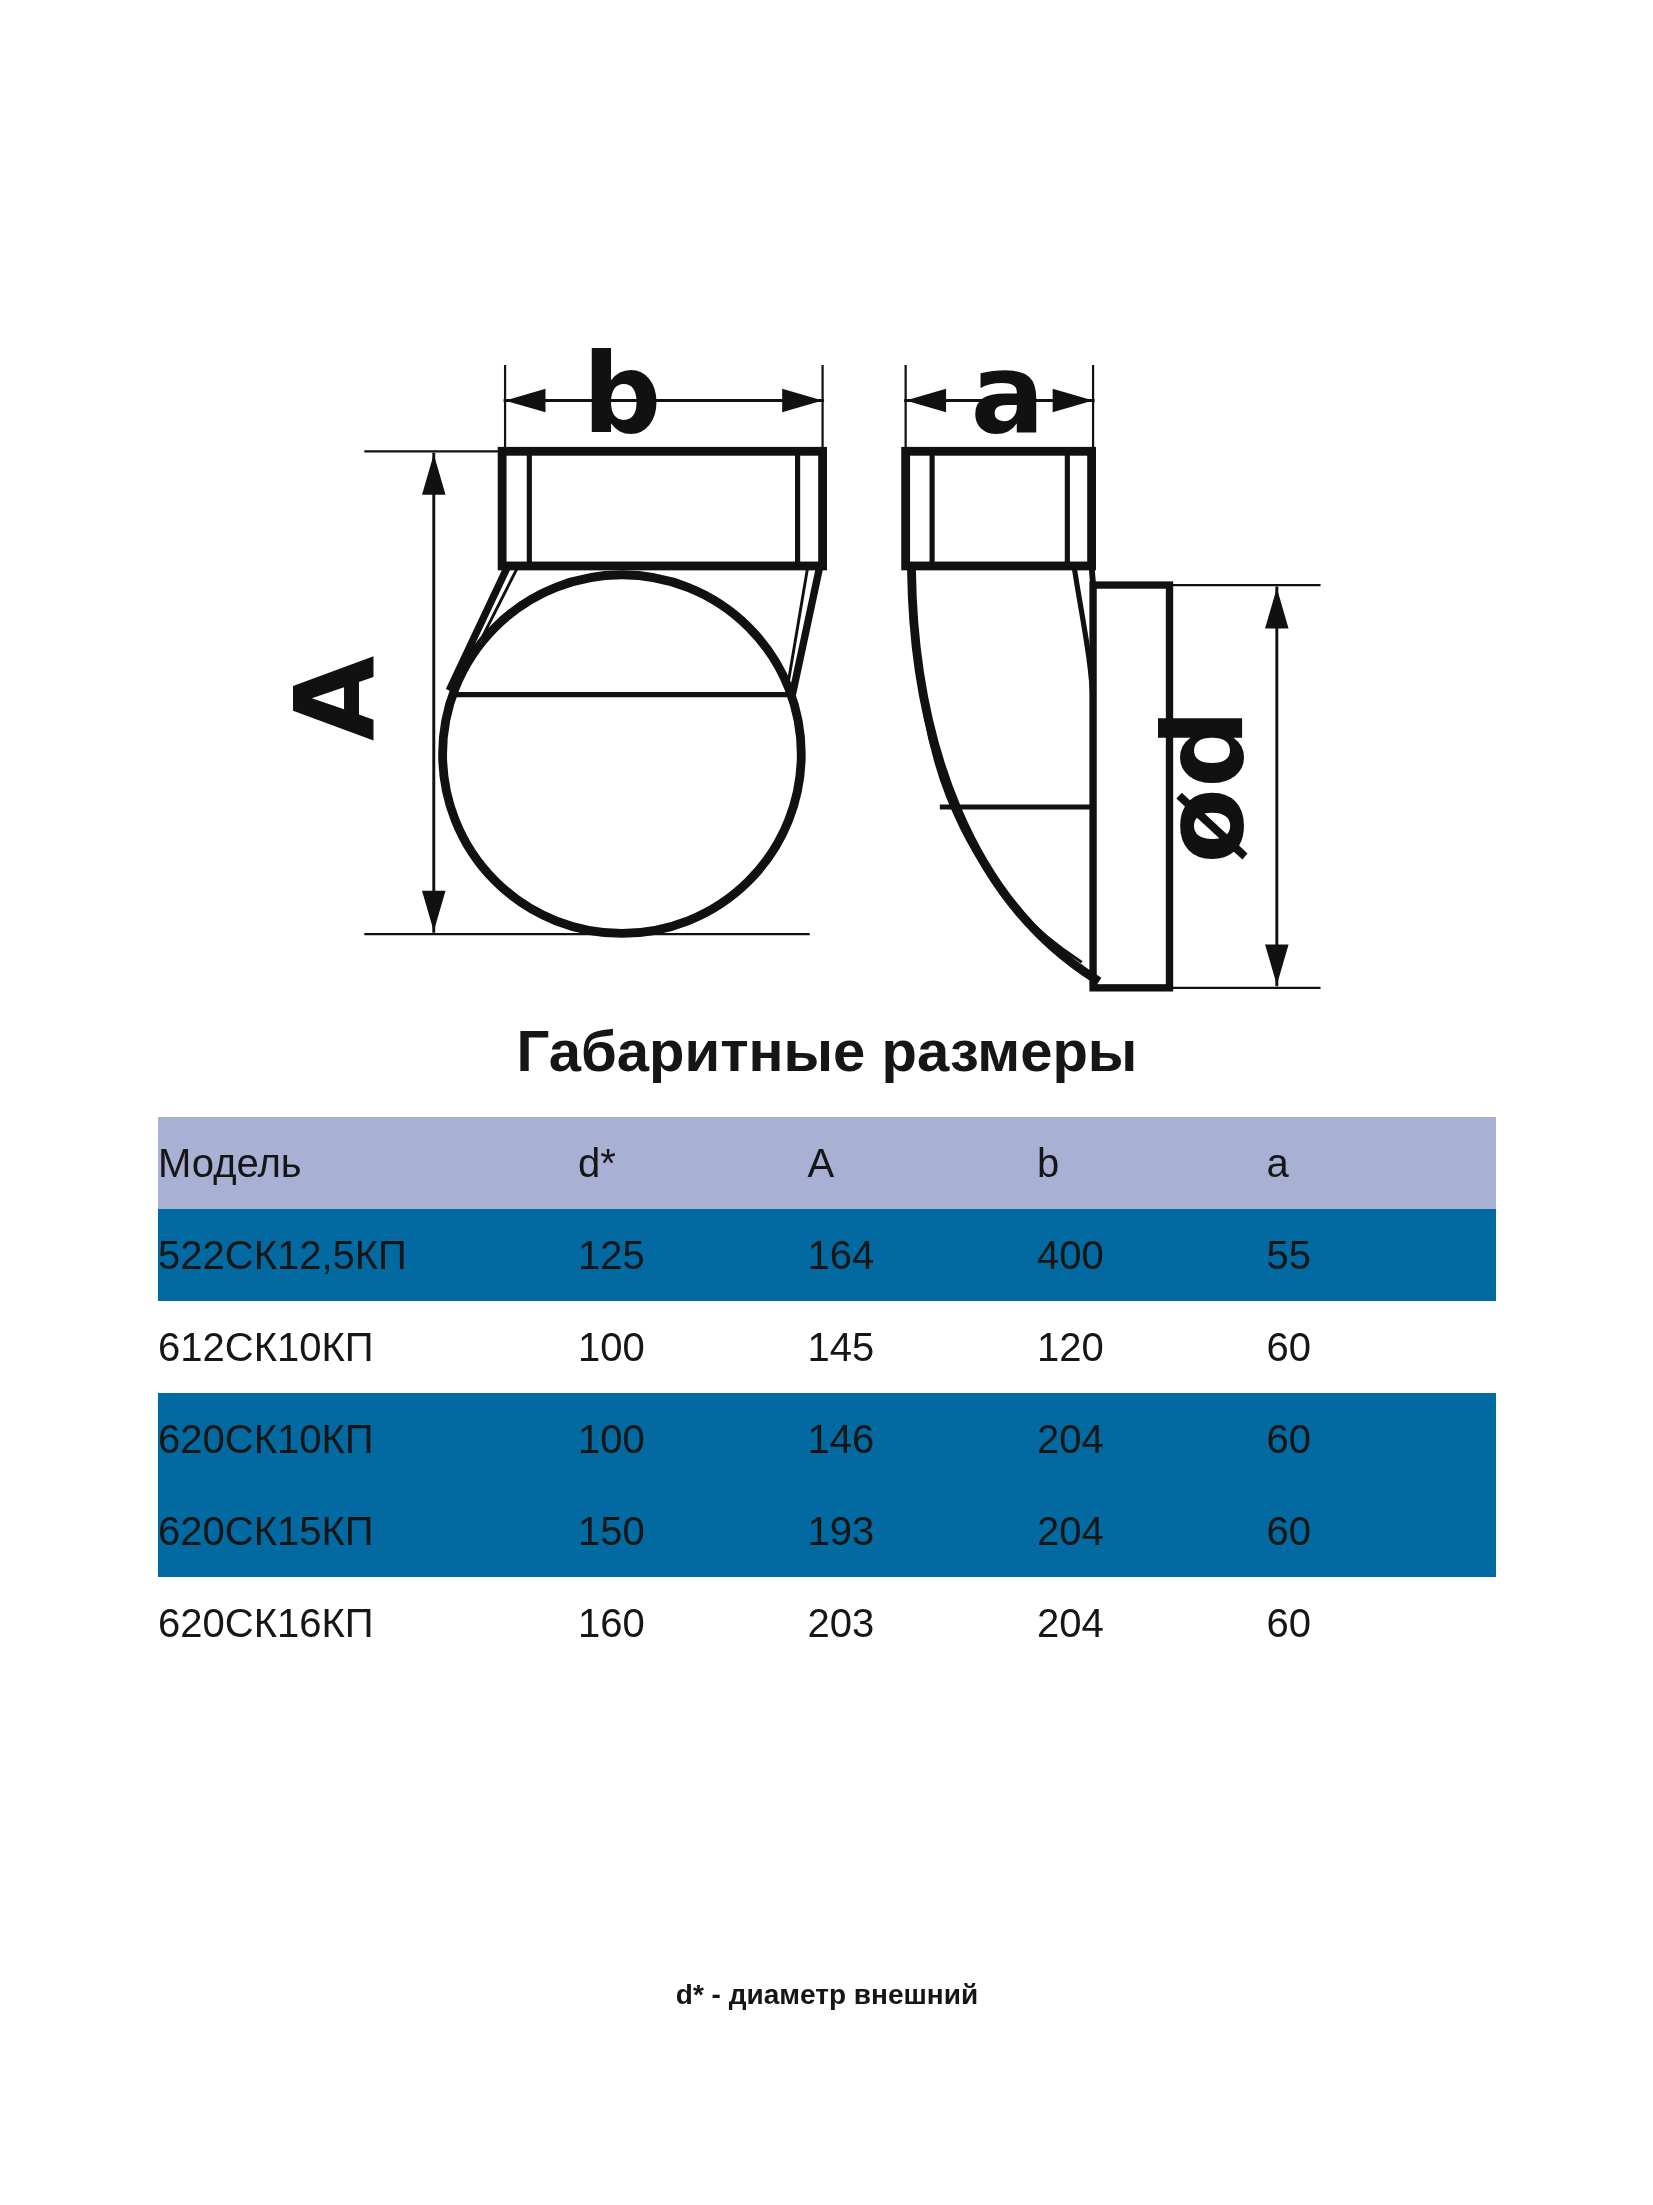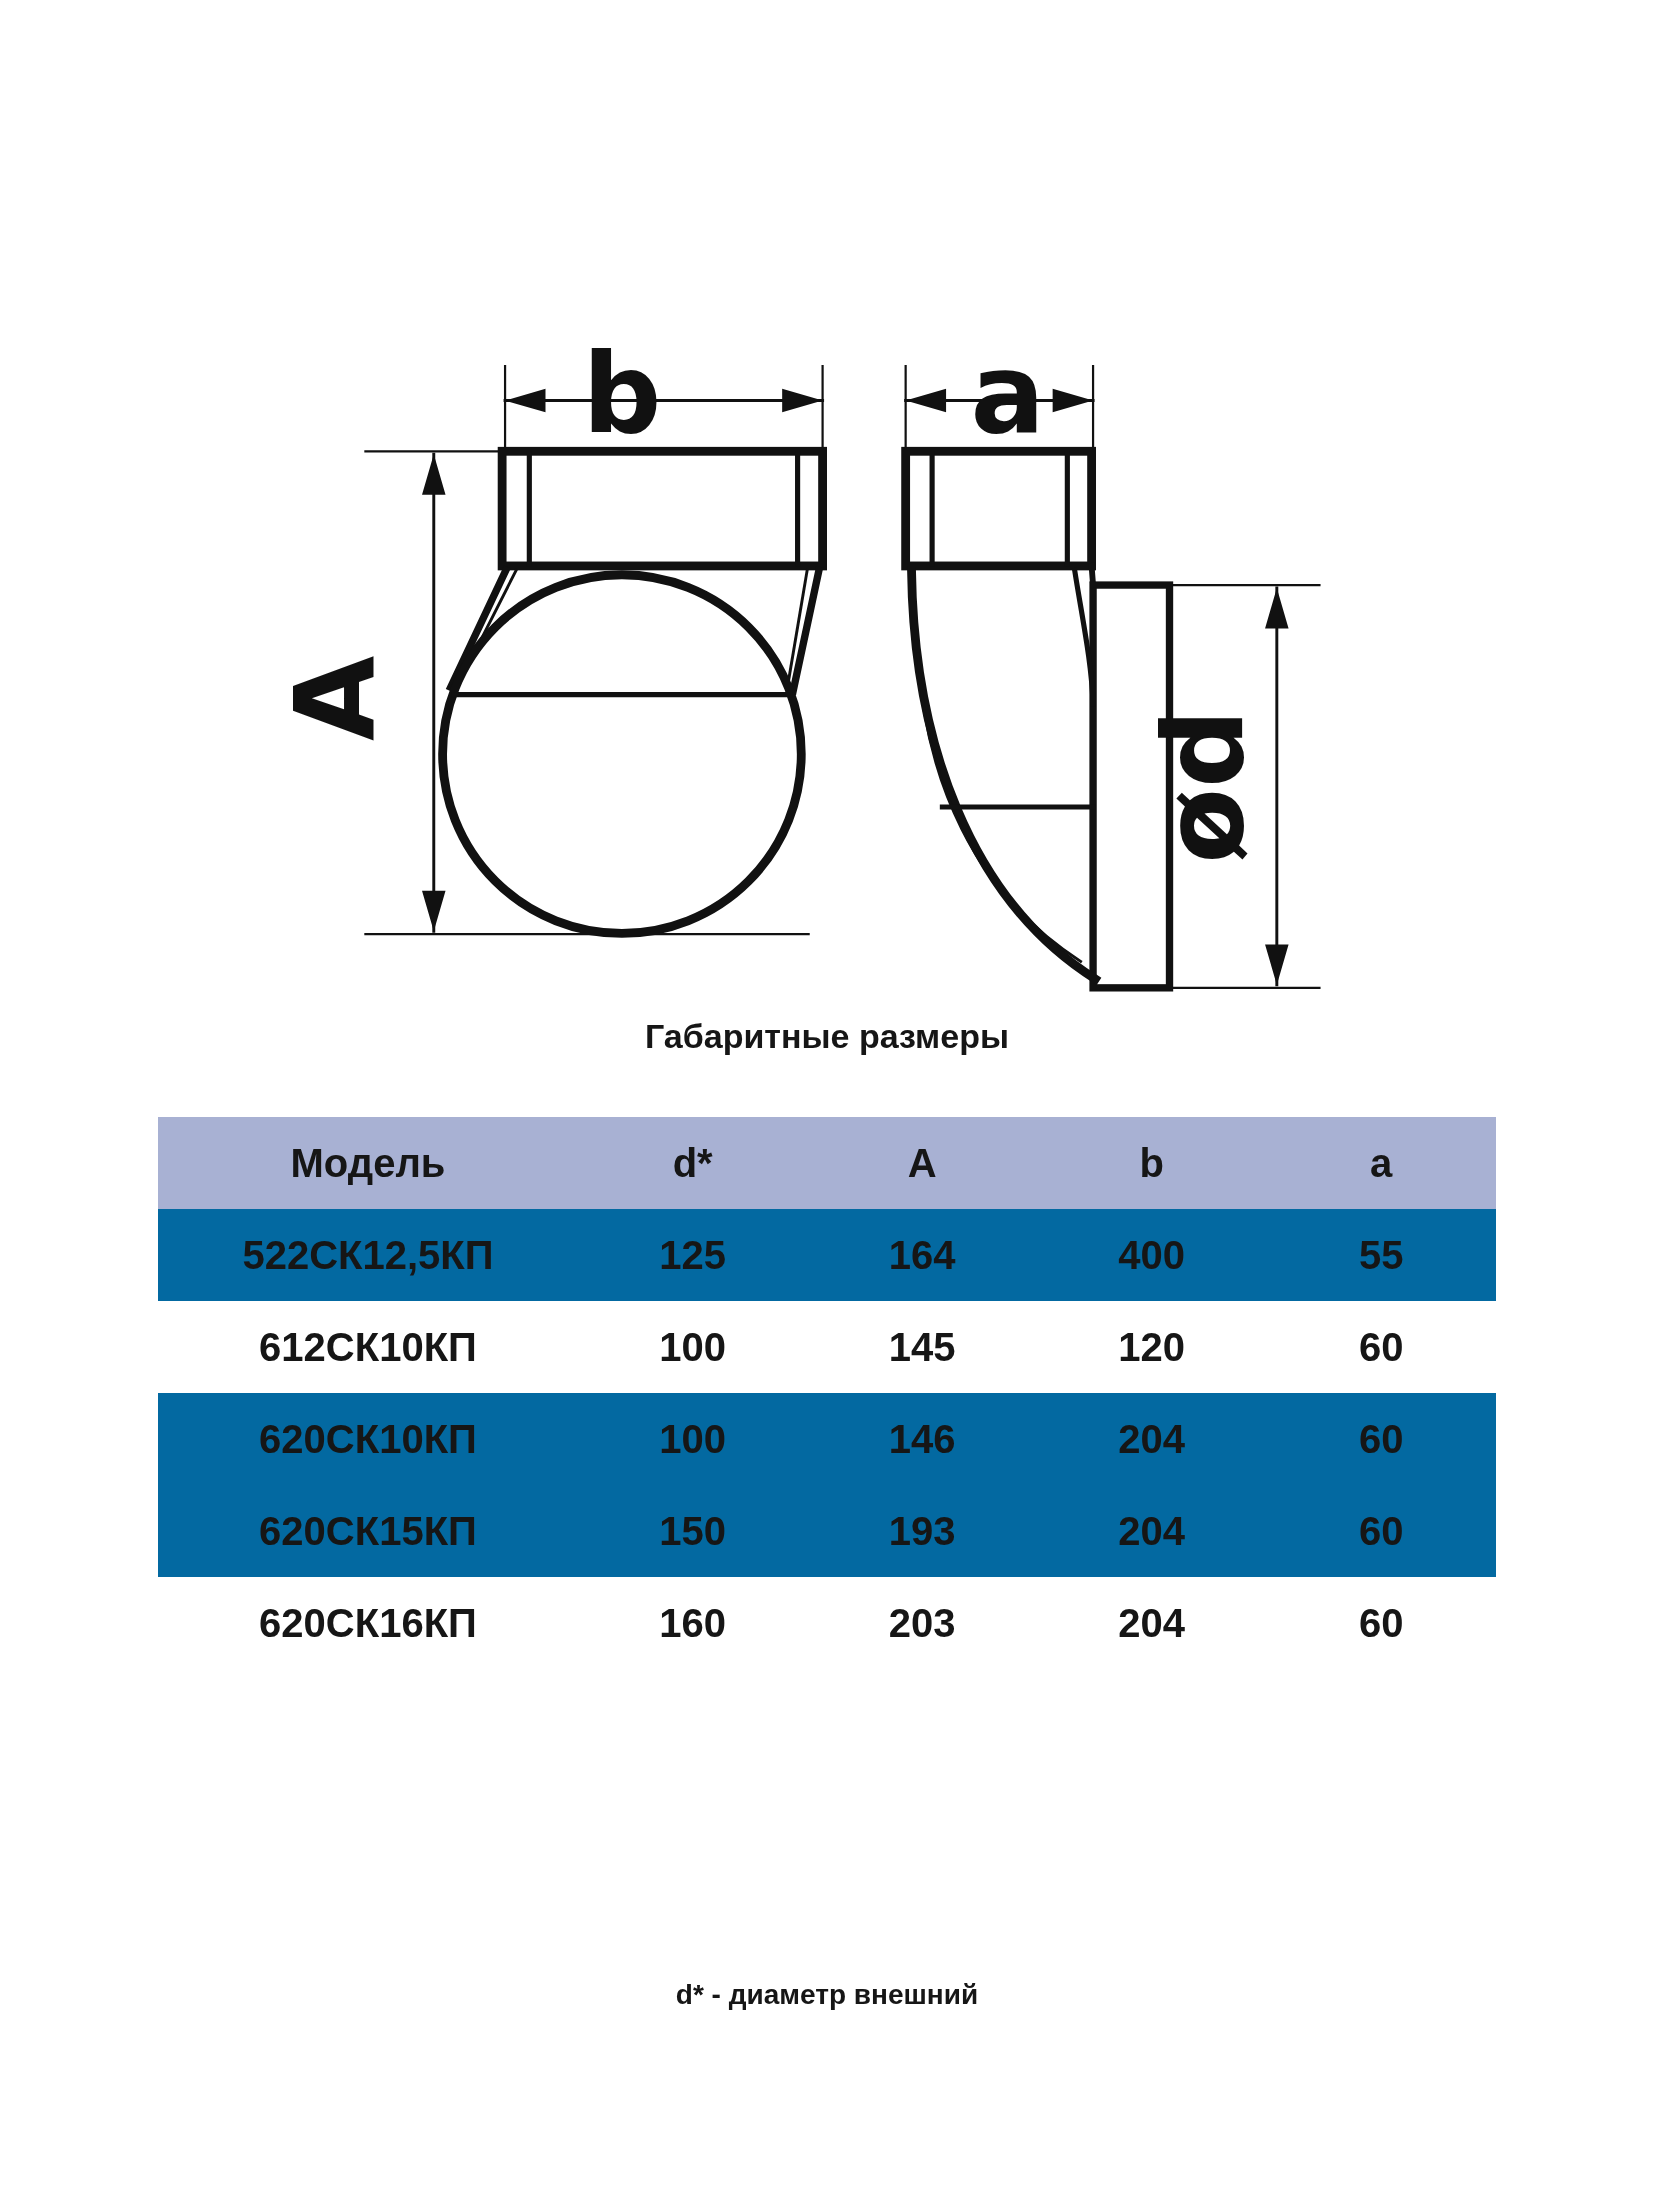--- a/index.html
+++ b/index.html
@@ -5,31 +5,31 @@
   html,body{margin:0;padding:0;}
   body{
     width:1654px;height:2205px;background:#ffffff;position:relative;
     font-family:"Liberation Sans","DejaVu Sans",sans-serif;color:#161616;
     overflow:hidden;
   }
   .drawing{position:absolute;top:0;left:0;}
   .dim-label{font-family:"DejaVu Sans","Liberation Sans",sans-serif;font-weight:bold;font-size:150px;fill:#111;}
   .title{
     position:absolute;top:1017px;left:158px;width:1338px;
-    text-align:center;font-size:34px;font-weight:bold;letter-spacing:0px;
+    text-align:center;font-size:58px;font-weight:bold;letter-spacing:0px;
   }
   .spec-table{
     position:absolute;top:1117px;left:158px;width:1338px;
     border-collapse:collapse;table-layout:fixed;
   }
   .spec-table col.c-model{width:419px;}
   .spec-table col.c-num{width:229px;}
   .spec-table td,.spec-table th{
-    height:92px;padding:0;text-align:center;vertical-align:middle;
-    font-size:40px;font-weight:bold;border:none;
+    height:92px;padding:0;text-align:left;vertical-align:middle;
+    font-size:40px;font-weight:normal;border:none;
   }
   .spec-table thead tr{background:#a8b1d3;}
   .spec-table tbody tr.striped{background:#0369a1;}
   .footnote{
     position:absolute;top:1979px;left:158px;width:1338px;
     text-align:center;font-size:28px;font-weight:600;
   }
 </style>
 </head>
 <body>

